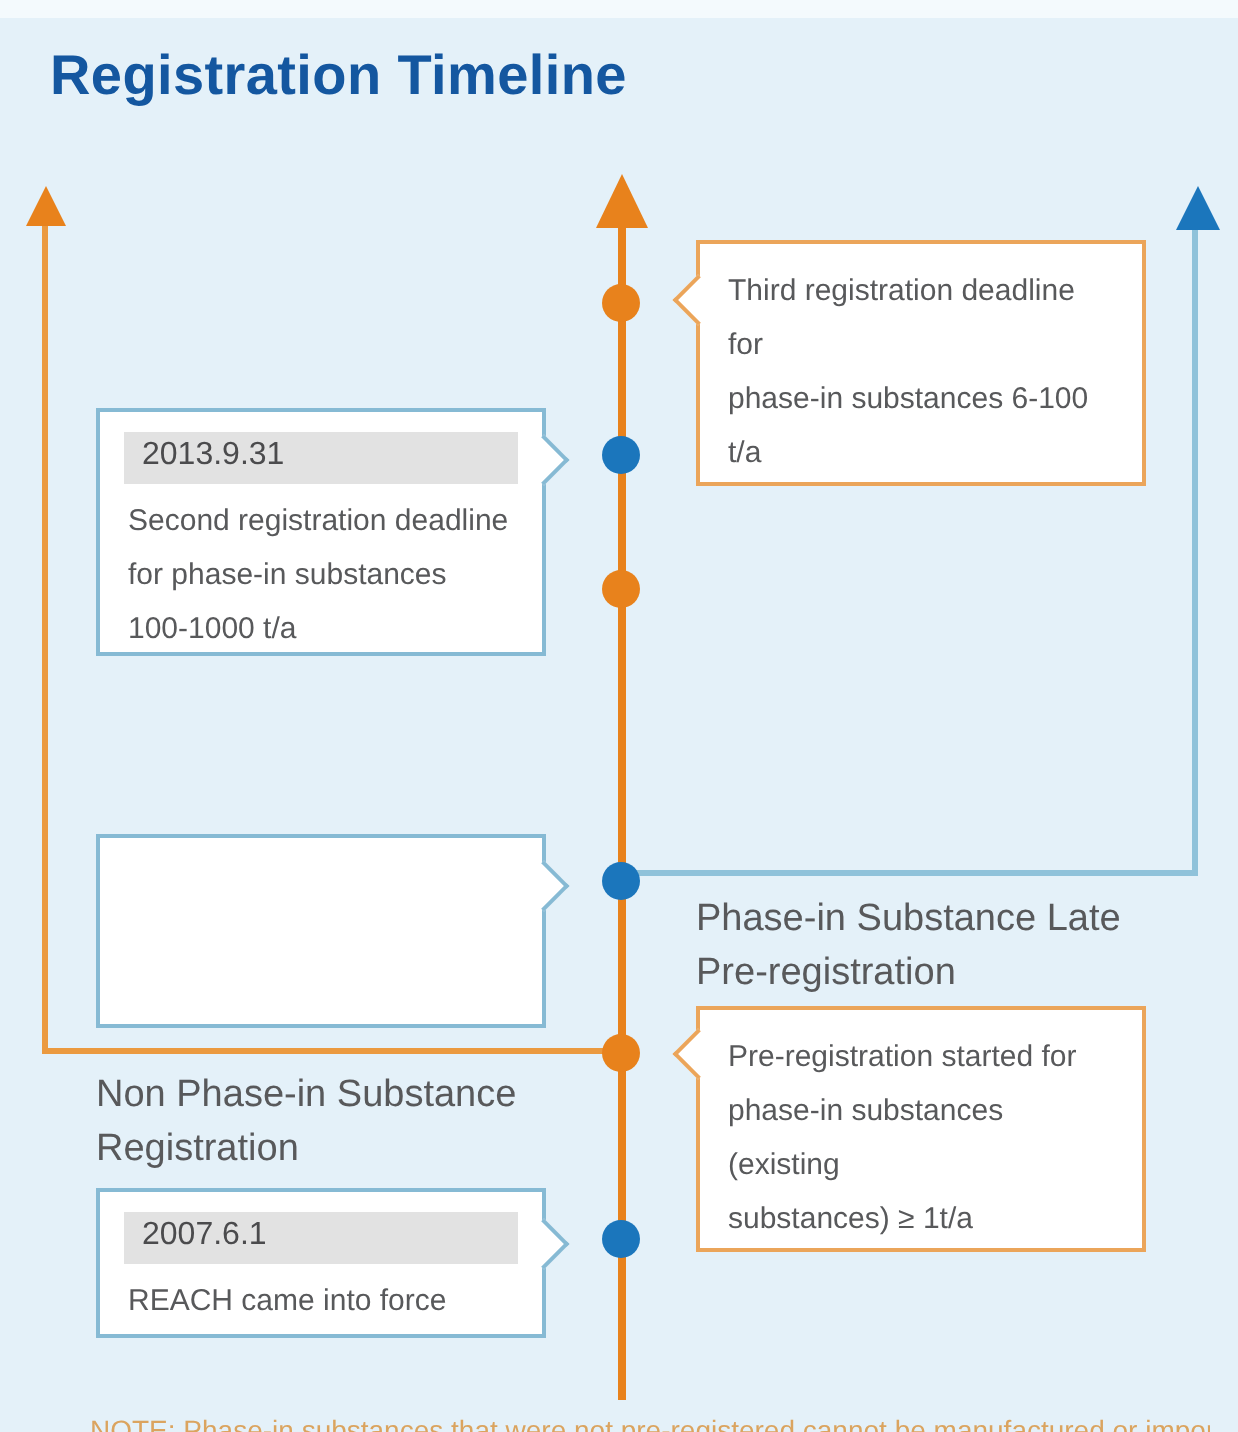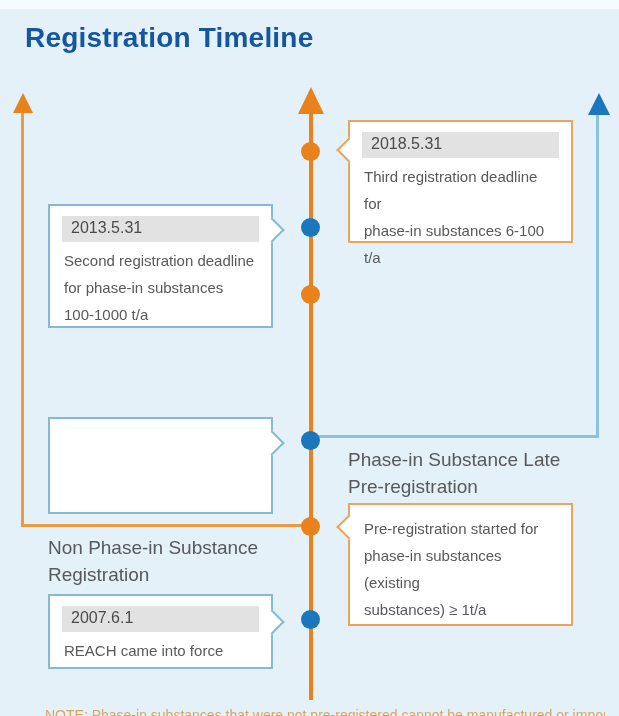--- a/index.html
+++ b/index.html
@@ -90,28 +90,27 @@
 
   <div class="dot orange" style="top:142px"></div>
   <div class="dot blue" style="top:218px"></div>
   <div class="dot orange" style="top:285px"></div>
   <div class="dot blue" style="top:431px"></div>
   <div class="dot orange" style="top:517px"></div>
   <div class="dot blue" style="top:610px"></div>
 
   <div class="box right-side" style="top:120px;height:123px">
     <span class="tail" style="top:19px"></span>
-    <div class="chip">2018.5.31</div>
     <div class="body-text">Third registration deadline for
 phase-in substances 6-100 t/a</div>
   </div>
 
   <div class="box left-side" style="top:204px;height:124px">
     <span class="tail" style="top:15px"></span>
-    <div class="chip">2013.5.31</div>
+    <div class="chip">2013.9.31</div>
     <div class="body-text">Second registration deadline
 for phase-in substances
 100-1000 t/a</div>
   </div>
 
 
   <div class="box left-side" style="top:417px;height:97px">
     <span class="tail" style="top:15px"></span>
   </div>
 

